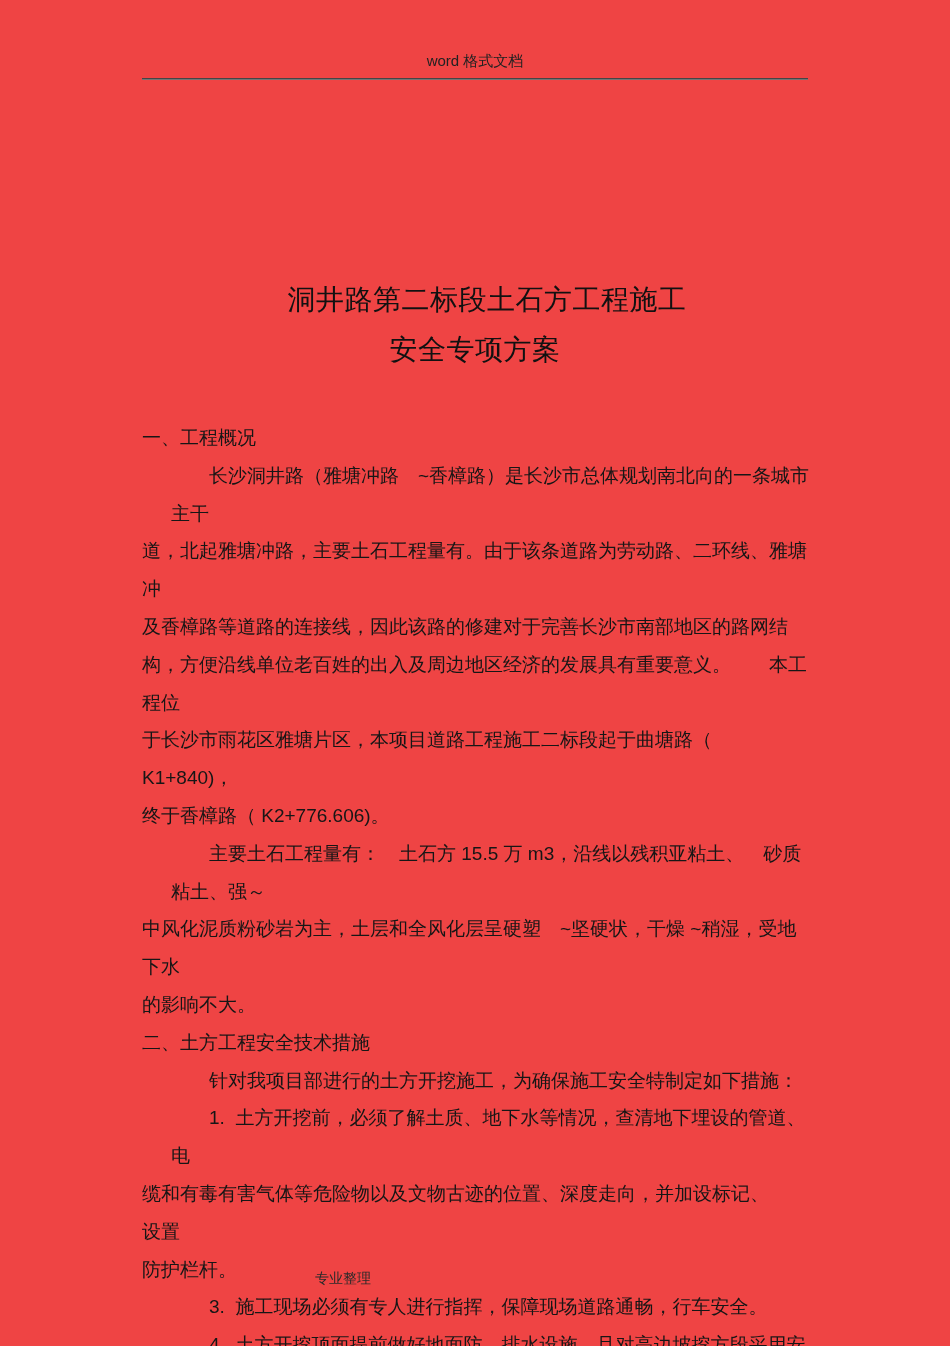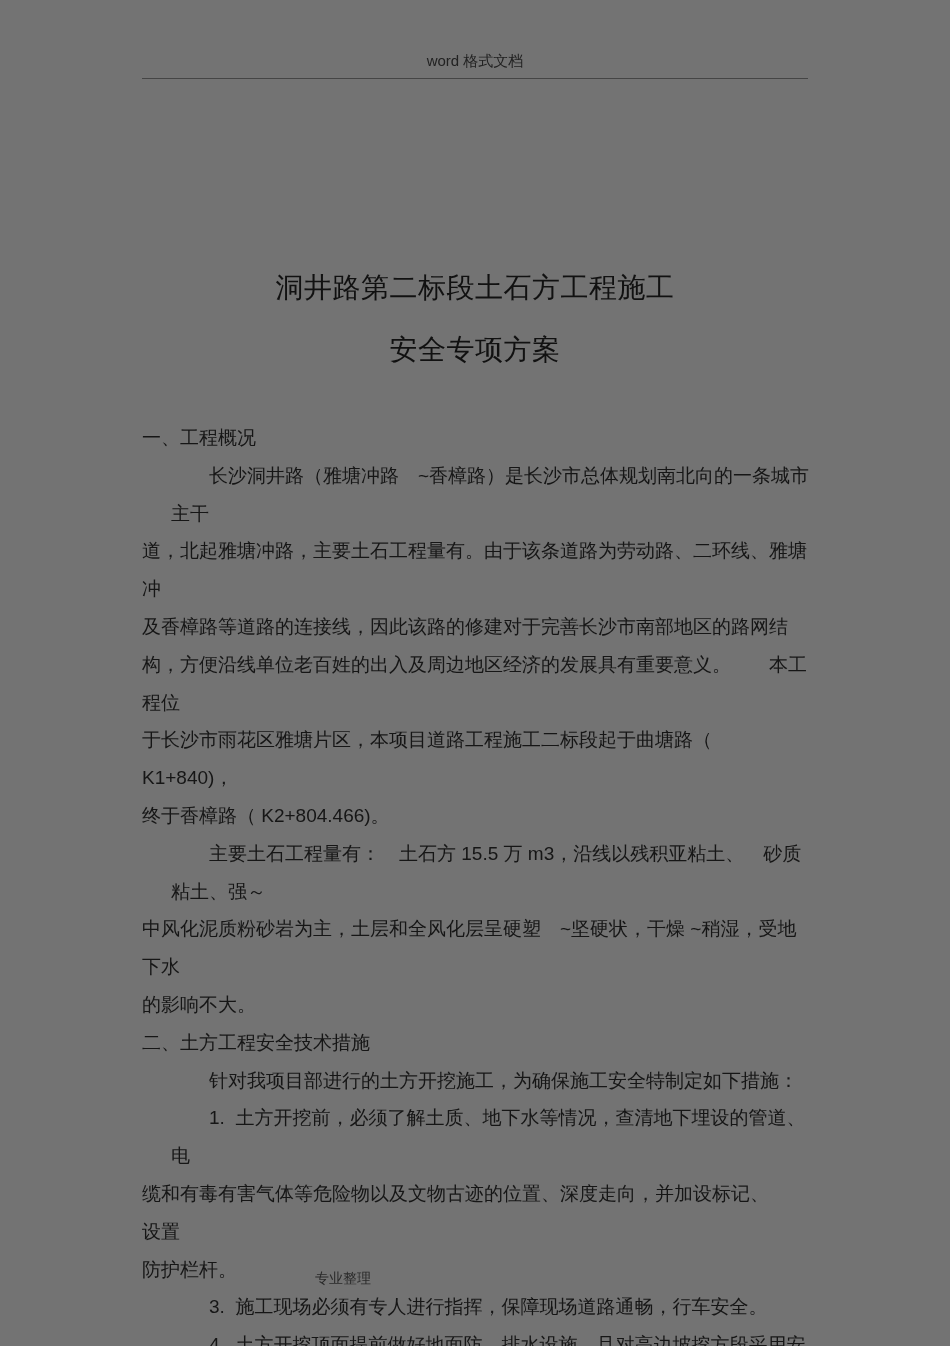--- a/index.html
+++ b/index.html
@@ -4,21 +4,21 @@
 <style>
   html, body {
     margin: 0;
     padding: 0;
     background: #ffffff;
   }
   .page {
     position: relative;
     width: 950px;
     height: 1346px;
-    background: #737373;
+    background: #ef4444;
     overflow: hidden;
     color: #1c1c1c;
     font-family: "Liberation Sans", "DejaVu Sans", serif;
   }
   .doc-header {
     position: absolute;
     top: 50px;
     left: 142px;
     width: 666px;
     text-align: center;
@@ -33,21 +33,21 @@
     left: 142px;
     width: 666px;
     height: 2px;
     background: linear-gradient(#2e2e2e, #8a8a8a);
   }
   .title-line1 {
     position: absolute;
     top: 268px;
     left: 142px;
     width: 666px;
-    margin: 0;
+    margin: 12px;
     text-align: center;
     font-size: 28px;
     font-weight: 500;
     line-height: 40px;
     color: #111111;
     letter-spacing: 0.5px;
   }
   .title-line2 {
     position: absolute;
     top: 330px;
@@ -99,21 +99,21 @@
 
   <div class="title-line2">安全专项方案</div>
 
   <div class="body-text">
       <div class="line">一、工程概况</div>
       <div class="line indent">长沙洞井路（雅塘冲路　~香樟路）是长沙市总体规划南北向的一条城市主干</div>
       <div class="line">道，北起雅塘冲路，主要土石工程量有。由于该条道路为劳动路、二环线、雅塘冲</div>
       <div class="line">及香樟路等道路的连接线，因此该路的修建对于完善长沙市南部地区的路网结</div>
       <div class="line">构，方便沿线单位老百姓的出入及周边地区经济的发展具有重要意义。　　本工程位</div>
       <div class="line">于长沙市雨花区雅塘片区，本项目道路工程施工二标段起于曲塘路（　　K1+840)，</div>
-      <div class="line">终于香樟路（ K2+804.466)。</div>
+      <div class="line">终于香樟路（ K2+776.606)。</div>
       <div class="line indent">主要土石工程量有：　土石方 15.5 万 m3，沿线以残积亚粘土、　砂质粘土、强～</div>
       <div class="line">中风化泥质粉砂岩为主，土层和全风化层呈硬塑　~坚硬状，干燥 ~稍湿，受地下水</div>
       <div class="line">的影响不大。</div>
       <div class="line">二、土方工程安全技术措施</div>
       <div class="line indent">针对我项目部进行的土方开挖施工，为确保施工安全特制定如下措施：</div>
       <div class="line indent">1.  土方开挖前，必须了解土质、地下水等情况，查清地下埋设的管道、电</div>
       <div class="line">缆和有毒有害气体等危险物以及文物古迹的位置、深度走向，并加设标记、　　设置</div>
       <div class="line">防护栏杆。</div>
       <div class="line indent">3.  施工现场必须有专人进行指挥，保障现场道路通畅，行车安全。</div>
       <div class="line indent">4.  土方开挖顶面提前做好地面防、排水设施，且对高边坡挖方段采用安全</div>

